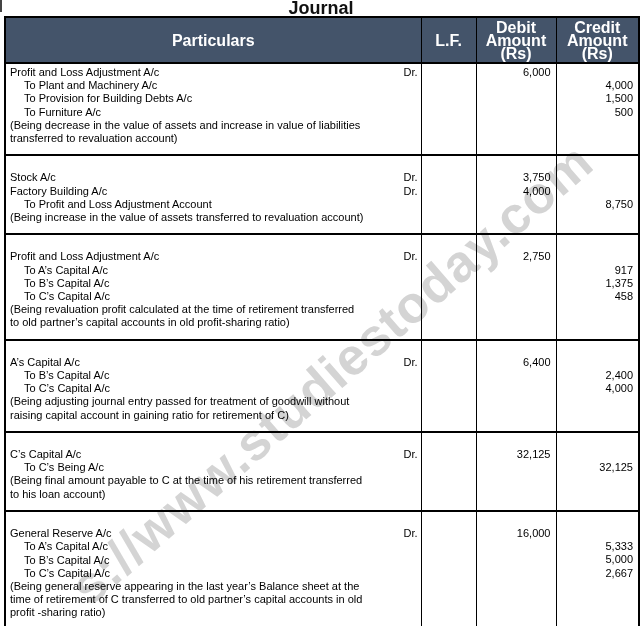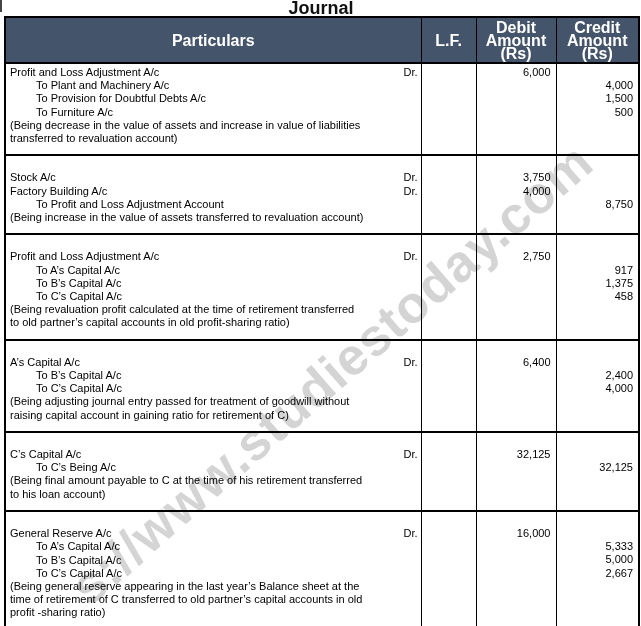--- a/index.html
+++ b/index.html
@@ -23,21 +23,21 @@
     font-size:16px; font-weight:bold; text-align:center; vertical-align:middle;
     border:1px solid #000; border-bottom:2px solid #000;
     padding:2px 1px; line-height:13px; white-space:pre-line; height:40px;
   }
   td {
     border:1px solid #000; border-bottom:2px solid #000;
     vertical-align:top; padding:2px 0 9px 0;
   }
   .ln { line-height:13.2px; min-height:13.2px; font-size:11px; }
   td.p-cell .ln { display:flex; justify-content:space-between; padding-left:4px; padding-right:3px; }
-  td.p-cell .ln.ind { padding-left:30px; }
+  td.p-cell .ln.ind { padding-left:18px; }
   .amt { text-align:right; padding-right:5px; }
   .watermark {
     position:absolute; left:78px; top:568px;
     transform:rotate(-41deg); transform-origin:0 50%;
     font-size:52px; line-height:52px; font-weight:bold; letter-spacing:1px;
     color:#D4D4D4; white-space:nowrap;
     mix-blend-mode:multiply; pointer-events:none;
   }
 </style>
 </head>
@@ -71,21 +71,21 @@
         <tr>
           <td class="p-cell">
             <div class="ln">
               <span>Profit and Loss Adjustment A/c</span>
               <span class="dr">Dr.</span>
             </div>
             <div class="ln ind">
               <span>To Plant and Machinery A/c</span>
             </div>
             <div class="ln ind">
-              <span>To Provision for Doubtful Debts A/c</span>
+              <span>To Provision for Building Debts A/c</span>
             </div>
             <div class="ln ind">
               <span>To Furniture A/c</span>
             </div>
             <div class="ln narr">
               <span>(Being decrease in the value of assets and increase in value of liabilities</span>
             </div>
             <div class="ln narr">
               <span>transferred to revaluation account)</span>
             </div>

